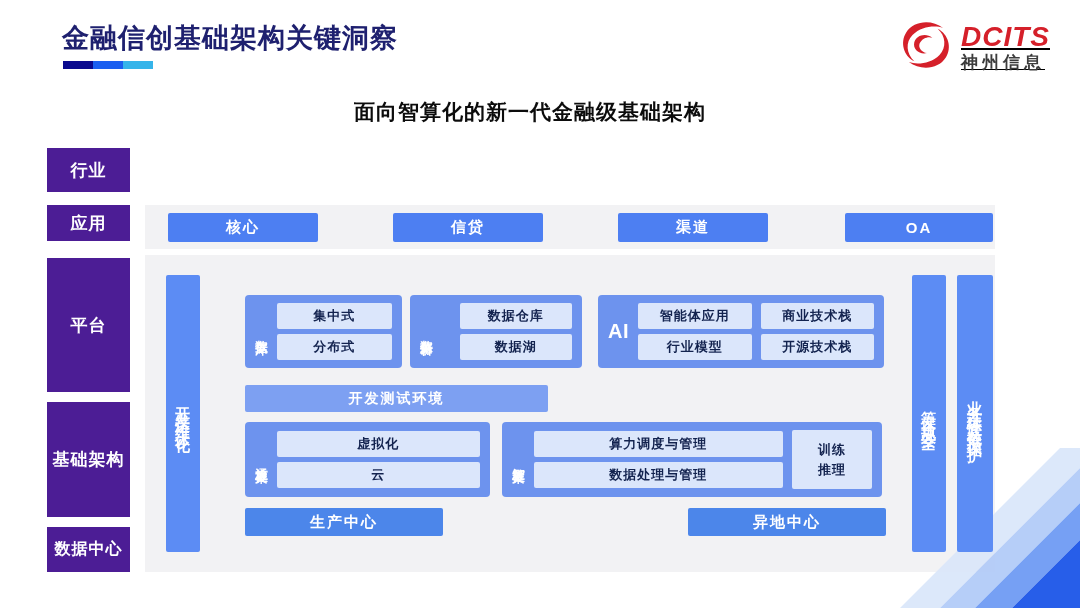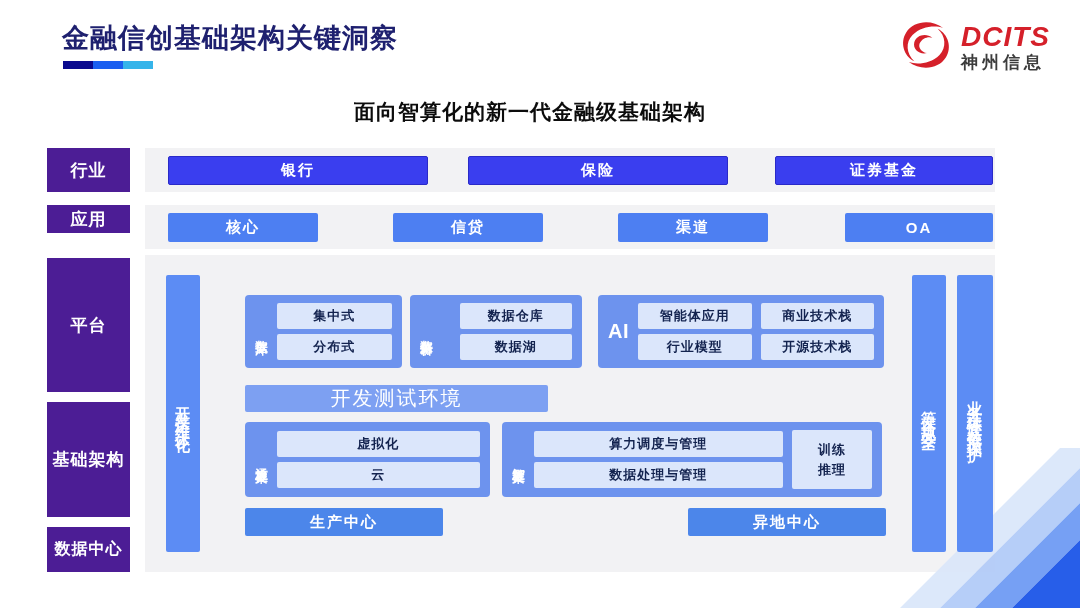--- a/index.html
+++ b/index.html
@@ -6,34 +6,34 @@
   .stage{position:relative;width:1080px;height:608px;background:#ffffff;overflow:hidden;
          font-family:"Liberation Sans","DejaVu Sans",sans-serif;}
 
   
   .title{position:absolute;left:62px;top:20px;font-size:27px;font-weight:800;
          color:#1e206f;letter-spacing:1px;}
   .title-underline{position:absolute;left:63px;top:61px;height:8px;display:flex;}
   .title-underline span{display:block;width:30px;height:8px;}
   .u1{background:#0a0a8e;} .u2{background:#1a5ff0;} .u3{background:#35b4ea;}
 
-  .logo{position:absolute;right:30px;top:18px;display:flex;align-items:center;gap:8px;}
+  .logo{position:absolute;right:30px;top:18px;display:flex;align-items:center;gap:8px;text-decoration:underline;}
   .logo-text{display:flex;flex-direction:column;line-height:1.05;}
   .logo-name{font-size:28px;font-weight:800;font-style:italic;color:#d5202a;letter-spacing:1px;}
   .logo-sub{font-size:17px;font-weight:700;color:#3c3c3c;letter-spacing:4px;margin-top:2px;}
 
   .subtitle{position:absolute;left:60px;top:98px;width:940px;text-align:center;
             font-size:21px;font-weight:800;color:#0c0c0c;letter-spacing:1px;}
 
   
   .rail{position:absolute;left:47px;width:83px;background:#4c1d95;color:#fff;
         font-weight:700;font-size:17px;display:flex;align-items:center;justify-content:center;
         letter-spacing:1px;}
   .rail-industry{top:148px;height:44px;}
-  .rail-application{top:205px;height:28px;}
+  .rail-application{top:205px;height:36px;}
   .rail-platform{top:258px;height:134px;}
   .rail-infra{top:402px;height:115px;}
   .rail-dc{top:527px;height:45px;font-size:16px;}
 
   
   .band{position:absolute;left:145px;width:850px;background:#f2f2f4;}
   .band-industry{top:148px;height:44px;}
   .band-application{top:205px;height:44px;}
   .band-main{top:255px;height:317px;}
 
@@ -65,21 +65,21 @@
   .chip-tall span{display:inline-block;width:34px;text-align:center;line-height:1.5;}
 
   .g-db{left:100px;top:40px;width:157px;height:73px;}
   .g-da{left:265px;top:40px;width:172px;height:73px;gap:27px;}
   .g-ai{left:453px;top:40px;width:286px;height:73px;}
   .g-gc{left:100px;top:167px;width:245px;height:75px;}
   .g-ic{left:357px;top:167px;width:380px;height:75px;}
 
   
   .env{position:absolute;height:27px;background:#7da0f2;border-radius:2px;color:#fff;
-       font-weight:400;font-size:20px;display:flex;align-items:center;justify-content:center;
+       font-weight:700;font-size:14px;display:flex;align-items:center;justify-content:center;
        letter-spacing:2px;}
   .env-dev{left:100px;top:130px;width:303px;}
   .env-prod{left:418px;top:130px;width:319px;}
 
   
   .dc{position:absolute;top:253px;height:28px;background:#4c86ea;border-radius:2px;color:#fff;
       font-weight:700;font-size:15px;display:flex;align-items:center;justify-content:center;
       letter-spacing:2px;}
   .dc1{left:100px;width:198px;} .dc2{left:320px;width:198px;} .dc3{left:543px;width:198px;}
 
@@ -113,25 +113,20 @@
   </div>
 
   <div class="subtitle">面向智算化的新一代金融级基础架构</div>
 
   <div class="rail rail-industry">行业</div>
   <div class="rail rail-application">应用</div>
   <div class="rail rail-platform">平台</div>
   <div class="rail rail-infra">基础架构</div>
   <div class="rail rail-dc">数据中心</div>
 
-  <div class="band band-industry">
-    <div class="btn btn-ind" style="left:23px;width:260px;">银行</div>
-    <div class="btn btn-ind" style="left:323px;width:260px;">保险</div>
-    <div class="btn btn-ind" style="left:630px;width:218px;">证券基金</div>
-  </div>
 
   <div class="band band-application">
     <div class="btn btn-app" style="left:23px;width:150px;">核心</div>
     <div class="btn btn-app" style="left:248px;width:150px;">信贷</div>
     <div class="btn btn-app" style="left:473px;width:150px;">渠道</div>
     <div class="btn btn-app" style="left:700px;width:148px;">OA</div>
   </div>
 
   <div class="band band-main">
 

